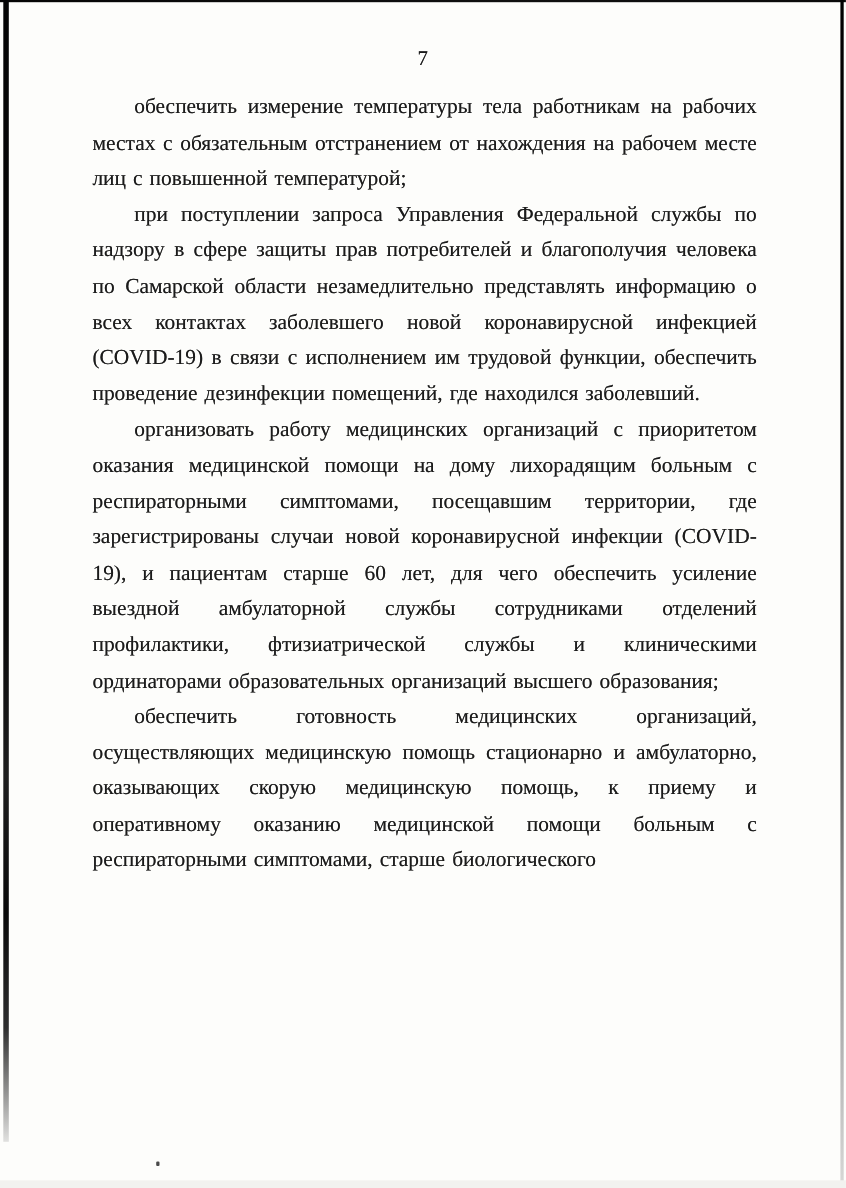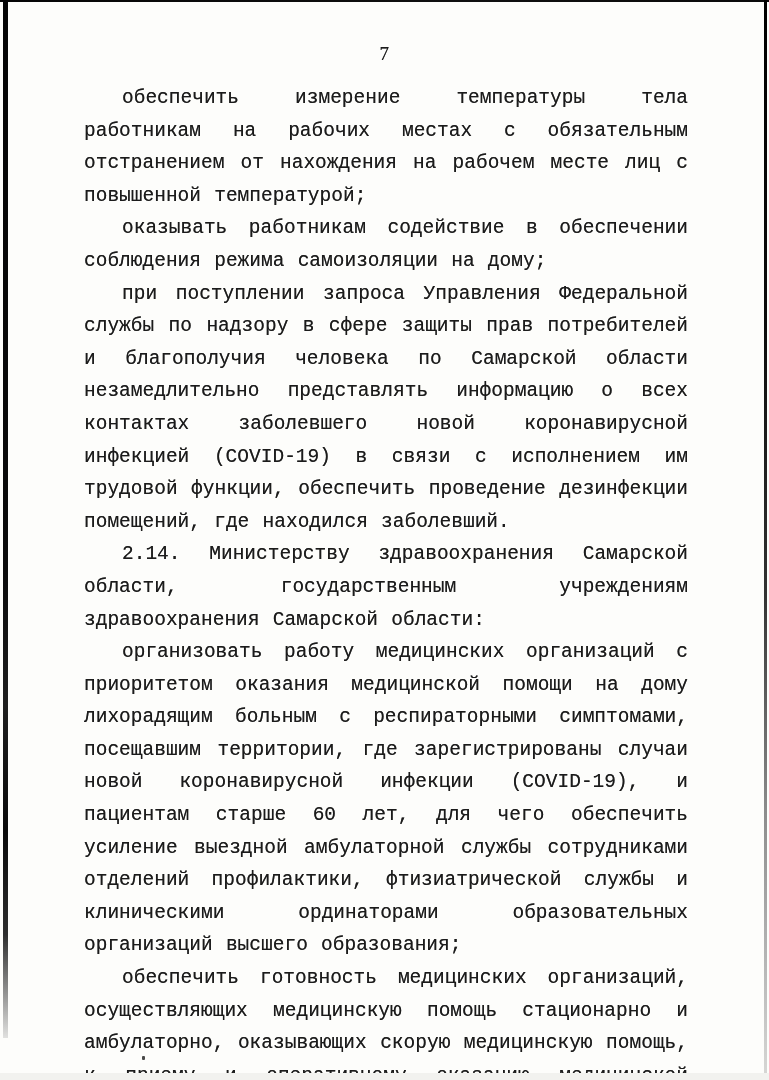--- a/index.html
+++ b/index.html
@@ -34,21 +34,20 @@
     line-height: 32.6px;
     text-align: justify;
     text-shadow: 0 0 0.6px rgba(20,20,20,0.65);
   }
 
   .para {
     margin: 0;
     padding: 0;
     text-indent: 38px;
     word-spacing: 1.5px;
-    font-family: Liberation Mono, monospace;
   }
 
   
   .edge-top {
     position: absolute; top: 0; left: 0;
     width: 100%; height: 2px;
     background: linear-gradient(90deg, #050505 0%, #101010 60%, #0a0a0a 100%);
   }
   .edge-left {
     position: absolute; top: 0; left: 3px;
@@ -78,23 +77,21 @@
 </style>
 </head>
 <body>
 
 <div class="scan-page">
 
   <div class="page-number">7</div>
 
   <div class="text-block">
     <p class="para">обеспечить измерение температуры тела работникам на рабочих местах с обязательным отстранением от нахождения на рабочем месте лиц с повышенной температурой;</p>
-    <p class="para">оказывать работникам содействие в обеспечении соблюдения режима самоизоляции на дому;</p>
     <p class="para">при поступлении запроса Управления Федеральной службы по надзору в сфере защиты прав потребителей и благополучия человека по Самарской области незамедлительно представлять информацию о всех контактах заболевшего новой коронавирусной инфекцией (COVID-19) в связи с исполнением им трудовой функции, обеспечить проведение дезинфекции помещений, где находился заболевший.</p>
-    <p class="para">2.14. Министерству здравоохранения Самарской области, государственным учреждениям здравоохранения Самарской области:</p>
     <p class="para">организовать работу медицинских организаций с приоритетом оказания медицинской помощи на дому лихорадящим больным с респираторными симптомами, посещавшим территории, где зарегистрированы случаи новой коронавирусной инфекции (COVID-19), и пациентам старше 60 лет, для чего обеспечить усиление выездной амбулаторной службы сотрудниками отделений профилактики, фтизиатрической службы и клиническими ординаторами образовательных организаций высшего образования;</p>
     <p class="para">обеспечить готовность медицинских организаций, осуществляющих медицинскую помощь стационарно и амбулаторно, оказывающих скорую медицинскую помощь, к приему и оперативному оказанию медицинской помощи больным с респираторными симптомами, старше биологического</p>
   </div>
 
   <div class="edge-top"></div>
   <div class="edge-left"></div>
   <div class="edge-right"></div>
   <div class="edge-bottom"></div>
   <div class="speck"></div>
 

